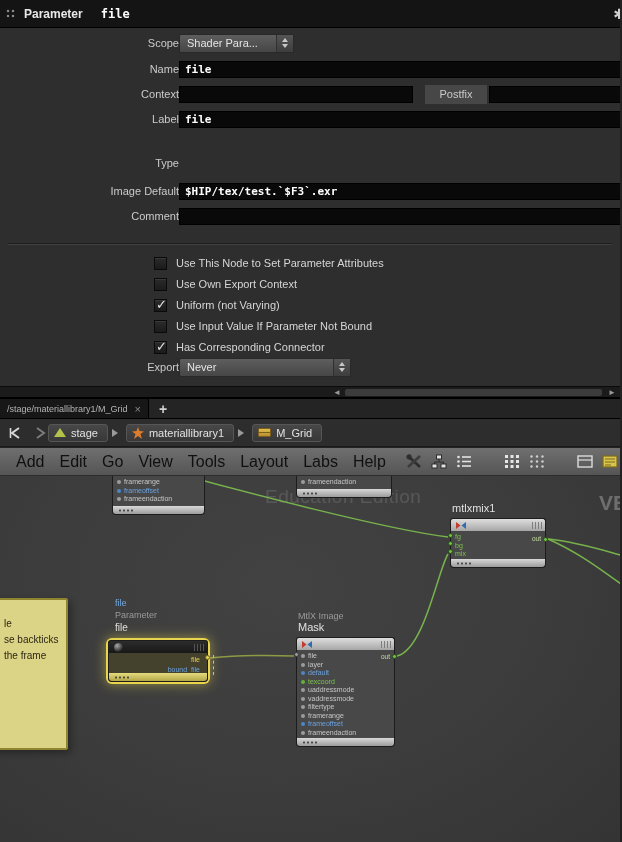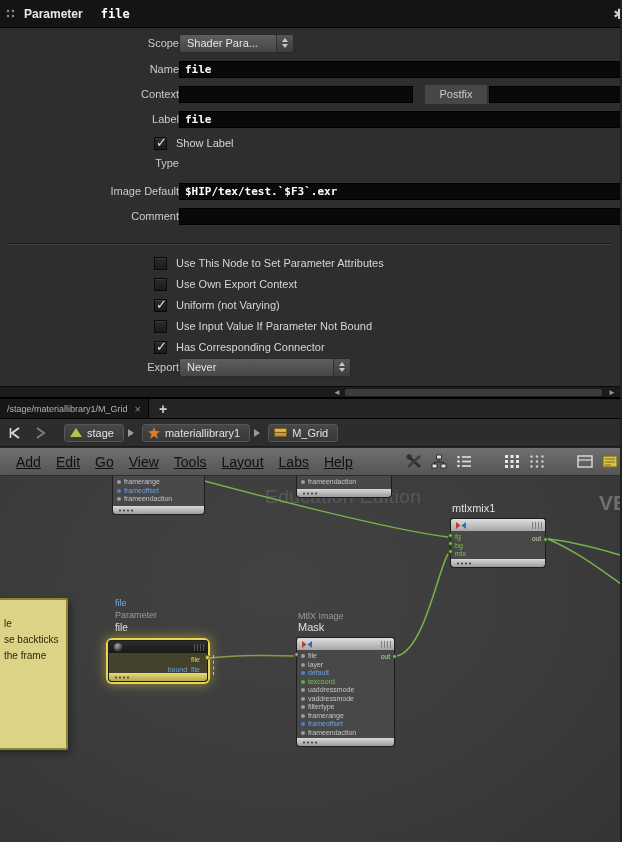--- a/index.html
+++ b/index.html
@@ -52,33 +52,33 @@
             display:flex; align-items:center; }
   .tab { height:100%; background:#171717; border-right:1px solid #000; display:flex; align-items:center; padding:0 7px; gap:7px; }
   .tab-label { font-size:9px; color:#b4b4b4; white-space:nowrap;text-align:center; }
   .tab-close { font-size:11px; color:#8a8a8a; }
   .tab-add { margin-left:10px; color:#d0d0d0; font-size:14px; font-weight:bold; }
 
   
   .pathbar { position:absolute; top:419px; left:0; right:0; height:28px; background:#2d2d2d; border-bottom:1px solid #191919;
              display:flex; align-items:center; }
   .nav-arrow { margin-left:8px; }
-  .crumbs { display:flex; align-items:center; margin-left:16px; }
+  .crumbs { display:flex; align-items:center; }
   .crumb { display:flex; align-items:center; gap:5px; background:linear-gradient(#474747,#383838); border:1px solid #565656;
            border-radius:3px; padding:2px 9px 2px 5px; color:#e2e2e2; font-size:11px; }
   .crumb-sep { width:0; height:0; border:4px solid transparent; border-left:6px solid #9a9a9a; margin:0 4px; }
   .ic-stage { width:0; height:0; border-left:6px solid transparent; border-right:6px solid transparent; border-bottom:9px solid #b4c24a; }
   .ic-matlib { width:12px; height:12px; }
   .ic-mgrid { width:13px; height:9px; background:linear-gradient(#e0bd4f,#b98f2e); border:1px solid #7c5d1c; border-radius:1px; position:relative; }
   .ic-mgrid::after { content:""; position:absolute; left:0; right:0; top:3px; height:1px; background:#7c5d1c; }
 
   
   .menubar { position:absolute; top:447px; left:0; right:0; height:29px; background:linear-gradient(#6f6f6f,#555);
              border-top:1px solid #232323; border-bottom:1px solid #2c2c2c; display:flex; align-items:center; padding-left:16px; }
-  .menu-item { color:#101010; font-size:14px; margin-right:15px;text-decoration:underline; }
+  .menu-item { color:#101010; font-size:16px; margin-right:15px; }
   .menubar-icons { position:absolute; right:2px; top:0; height:100%; display:flex; align-items:center; gap:9px; }
   .mi-gap { width:14px; }
 
   
   .network { position:absolute; top:476px; left:0; right:0; bottom:0; overflow:hidden;
              background:radial-gradient(ellipse at 45% 30%, #424242, #3c3c3c 55%, #343434 100%); }
   .watermark { position:absolute; left:265px; top:10px; font-size:19px; color:rgba(255,255,255,0.13); letter-spacing:0.5px; }
   .watermark-right { position:absolute; left:599px; top:15px; font-size:21px; font-weight:bold; color:rgba(255,255,255,0.27); }
   .wires { position:absolute; left:0; top:0; z-index:1; }
 
@@ -160,24 +160,20 @@
       <div class="field ctl" style="width:234px"></div>
       <span class="postfix-label">Postfix</span>
       <div class="field" style="flex:1; margin-left:2px; margin-right:-2px"></div>
     </div>
 
     <div class="frow" style="top:81px">
       <span class="flabel">Label</span>
       <div class="field ctl grow">file</div>
     </div>
 
-    <div class="frow" style="top:105px">
-      <span class="checkbox checked" style="margin-left:154px"></span>
-      <span class="cblabel">Show Label</span>
-    </div>
 
     <div class="frow" style="top:125px">
       <span class="flabel">Type</span>
     </div>
 
     <div class="frow" style="top:153px">
       <span class="flabel">Image Default</span>
       <div class="field ctl grow">$HIP/tex/test.`$F3`.exr</div>
     </div>
 

